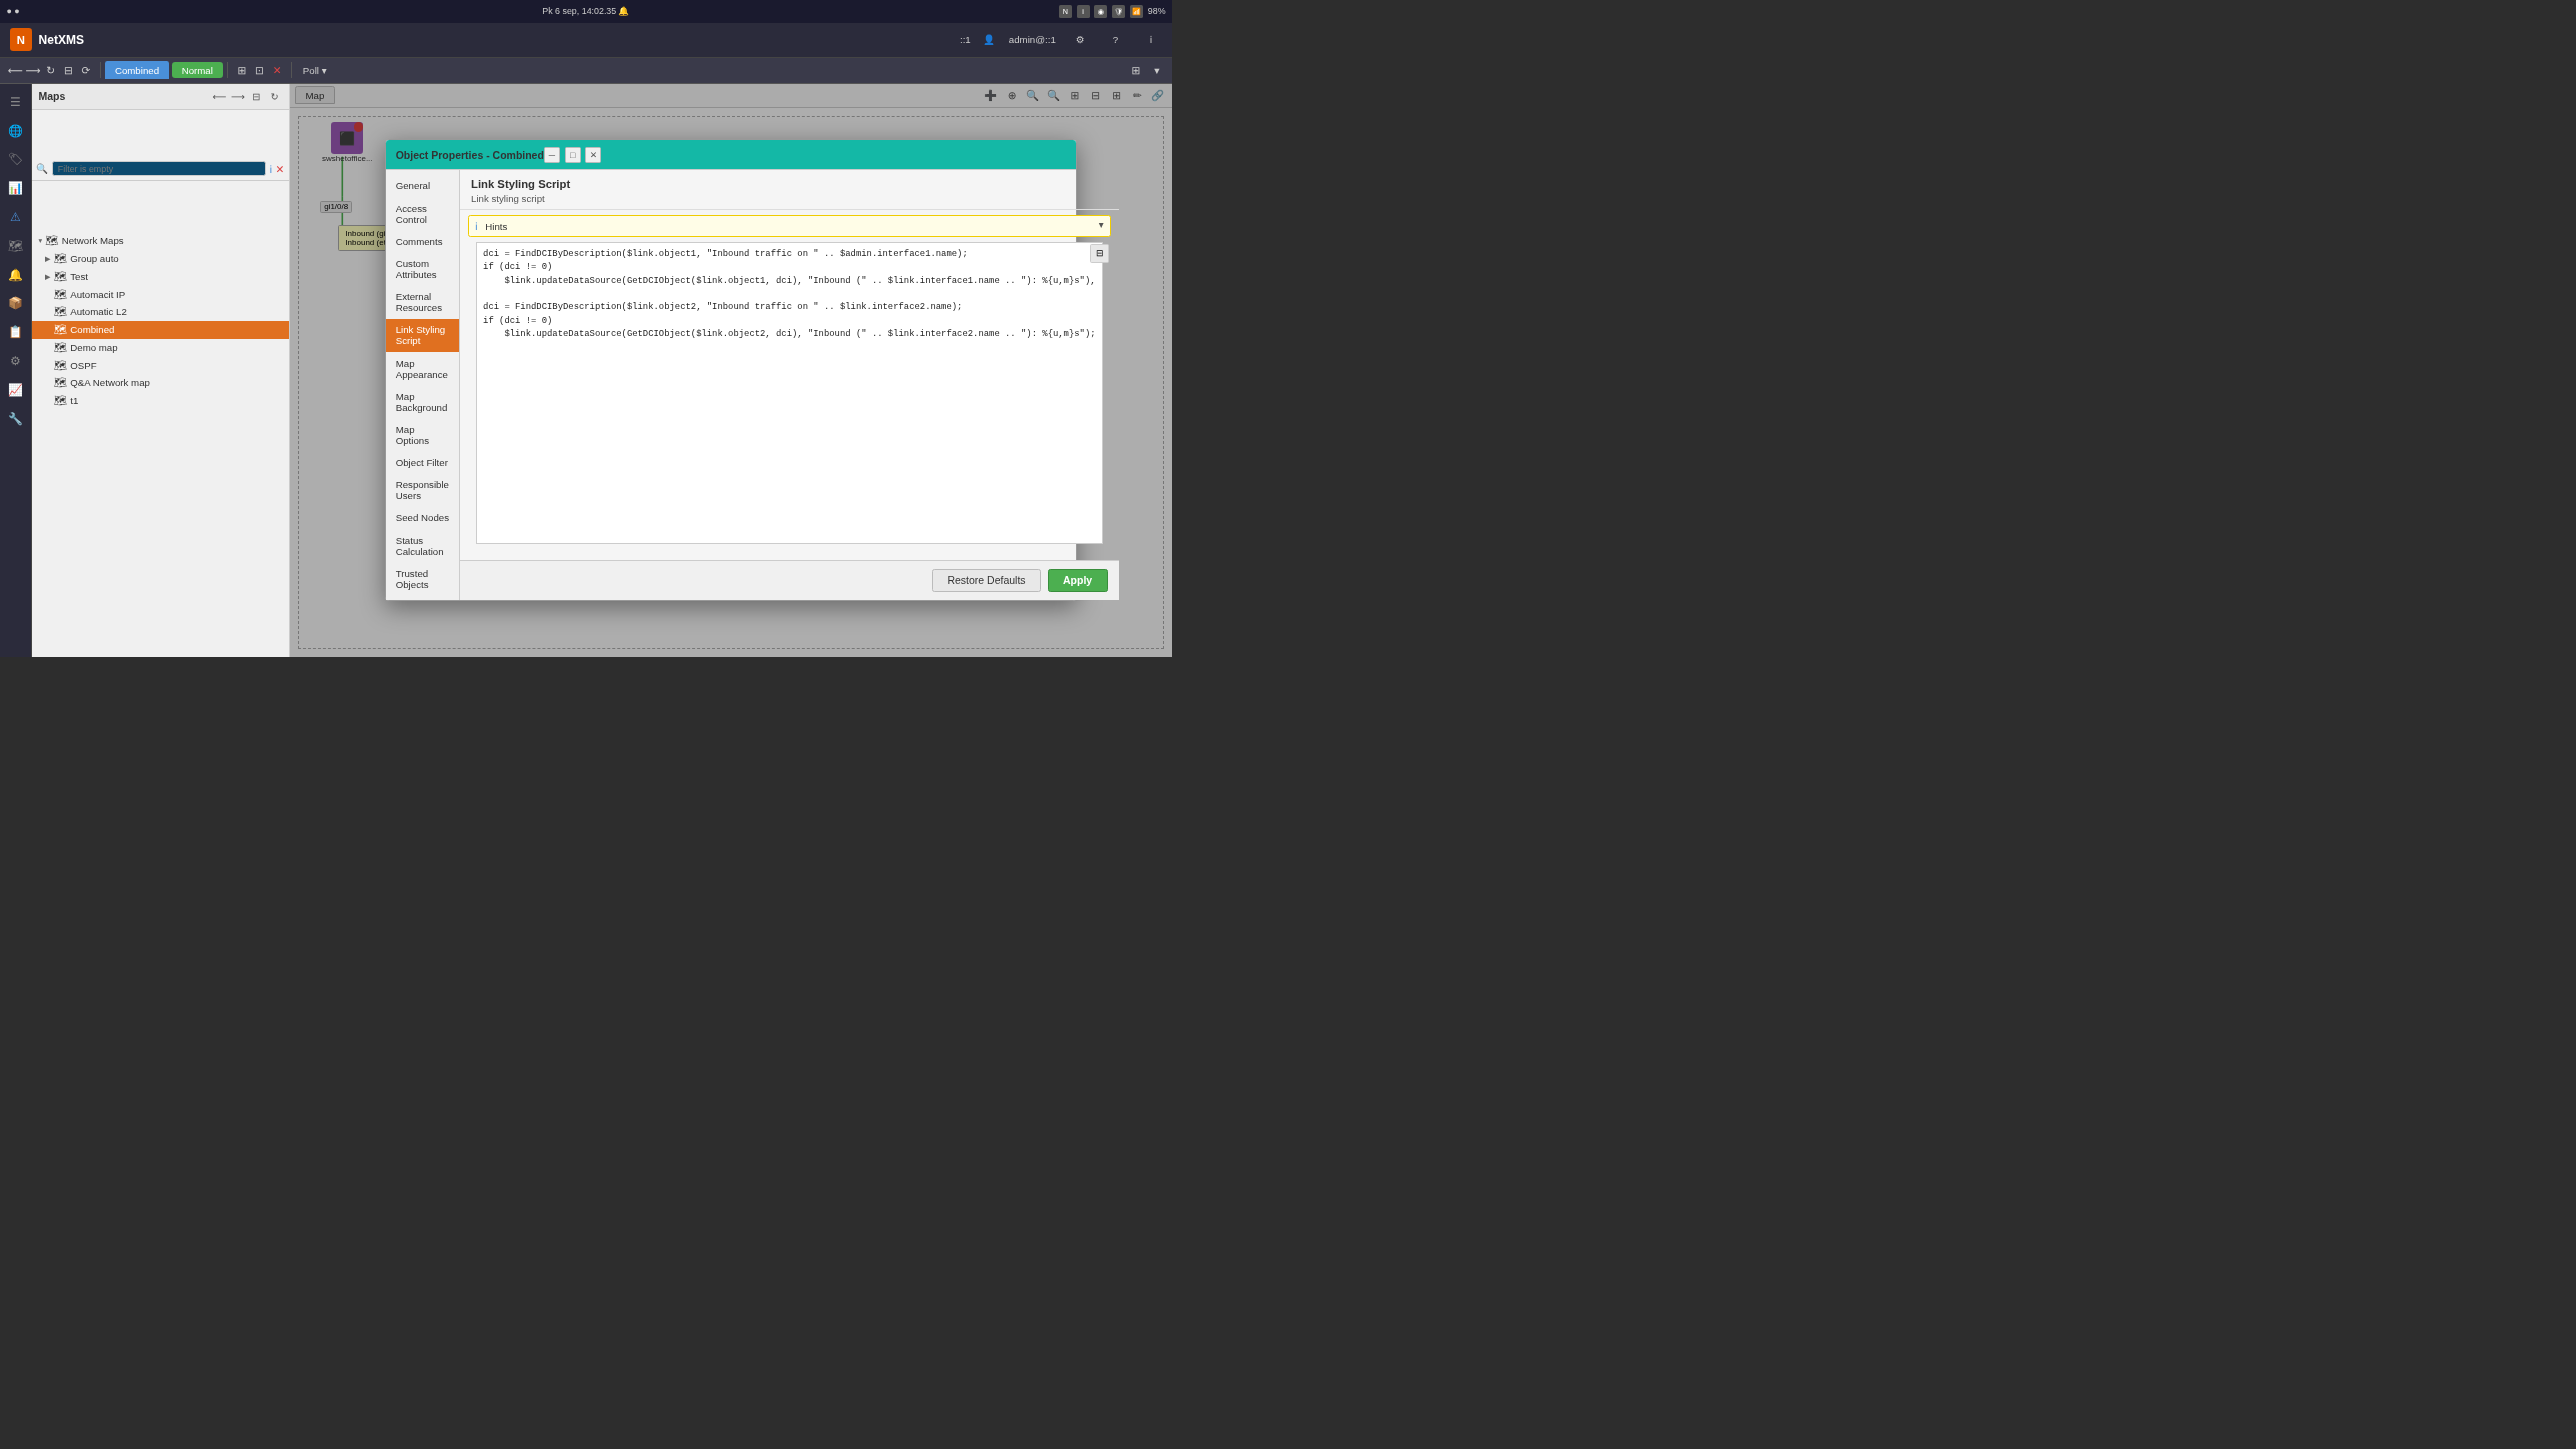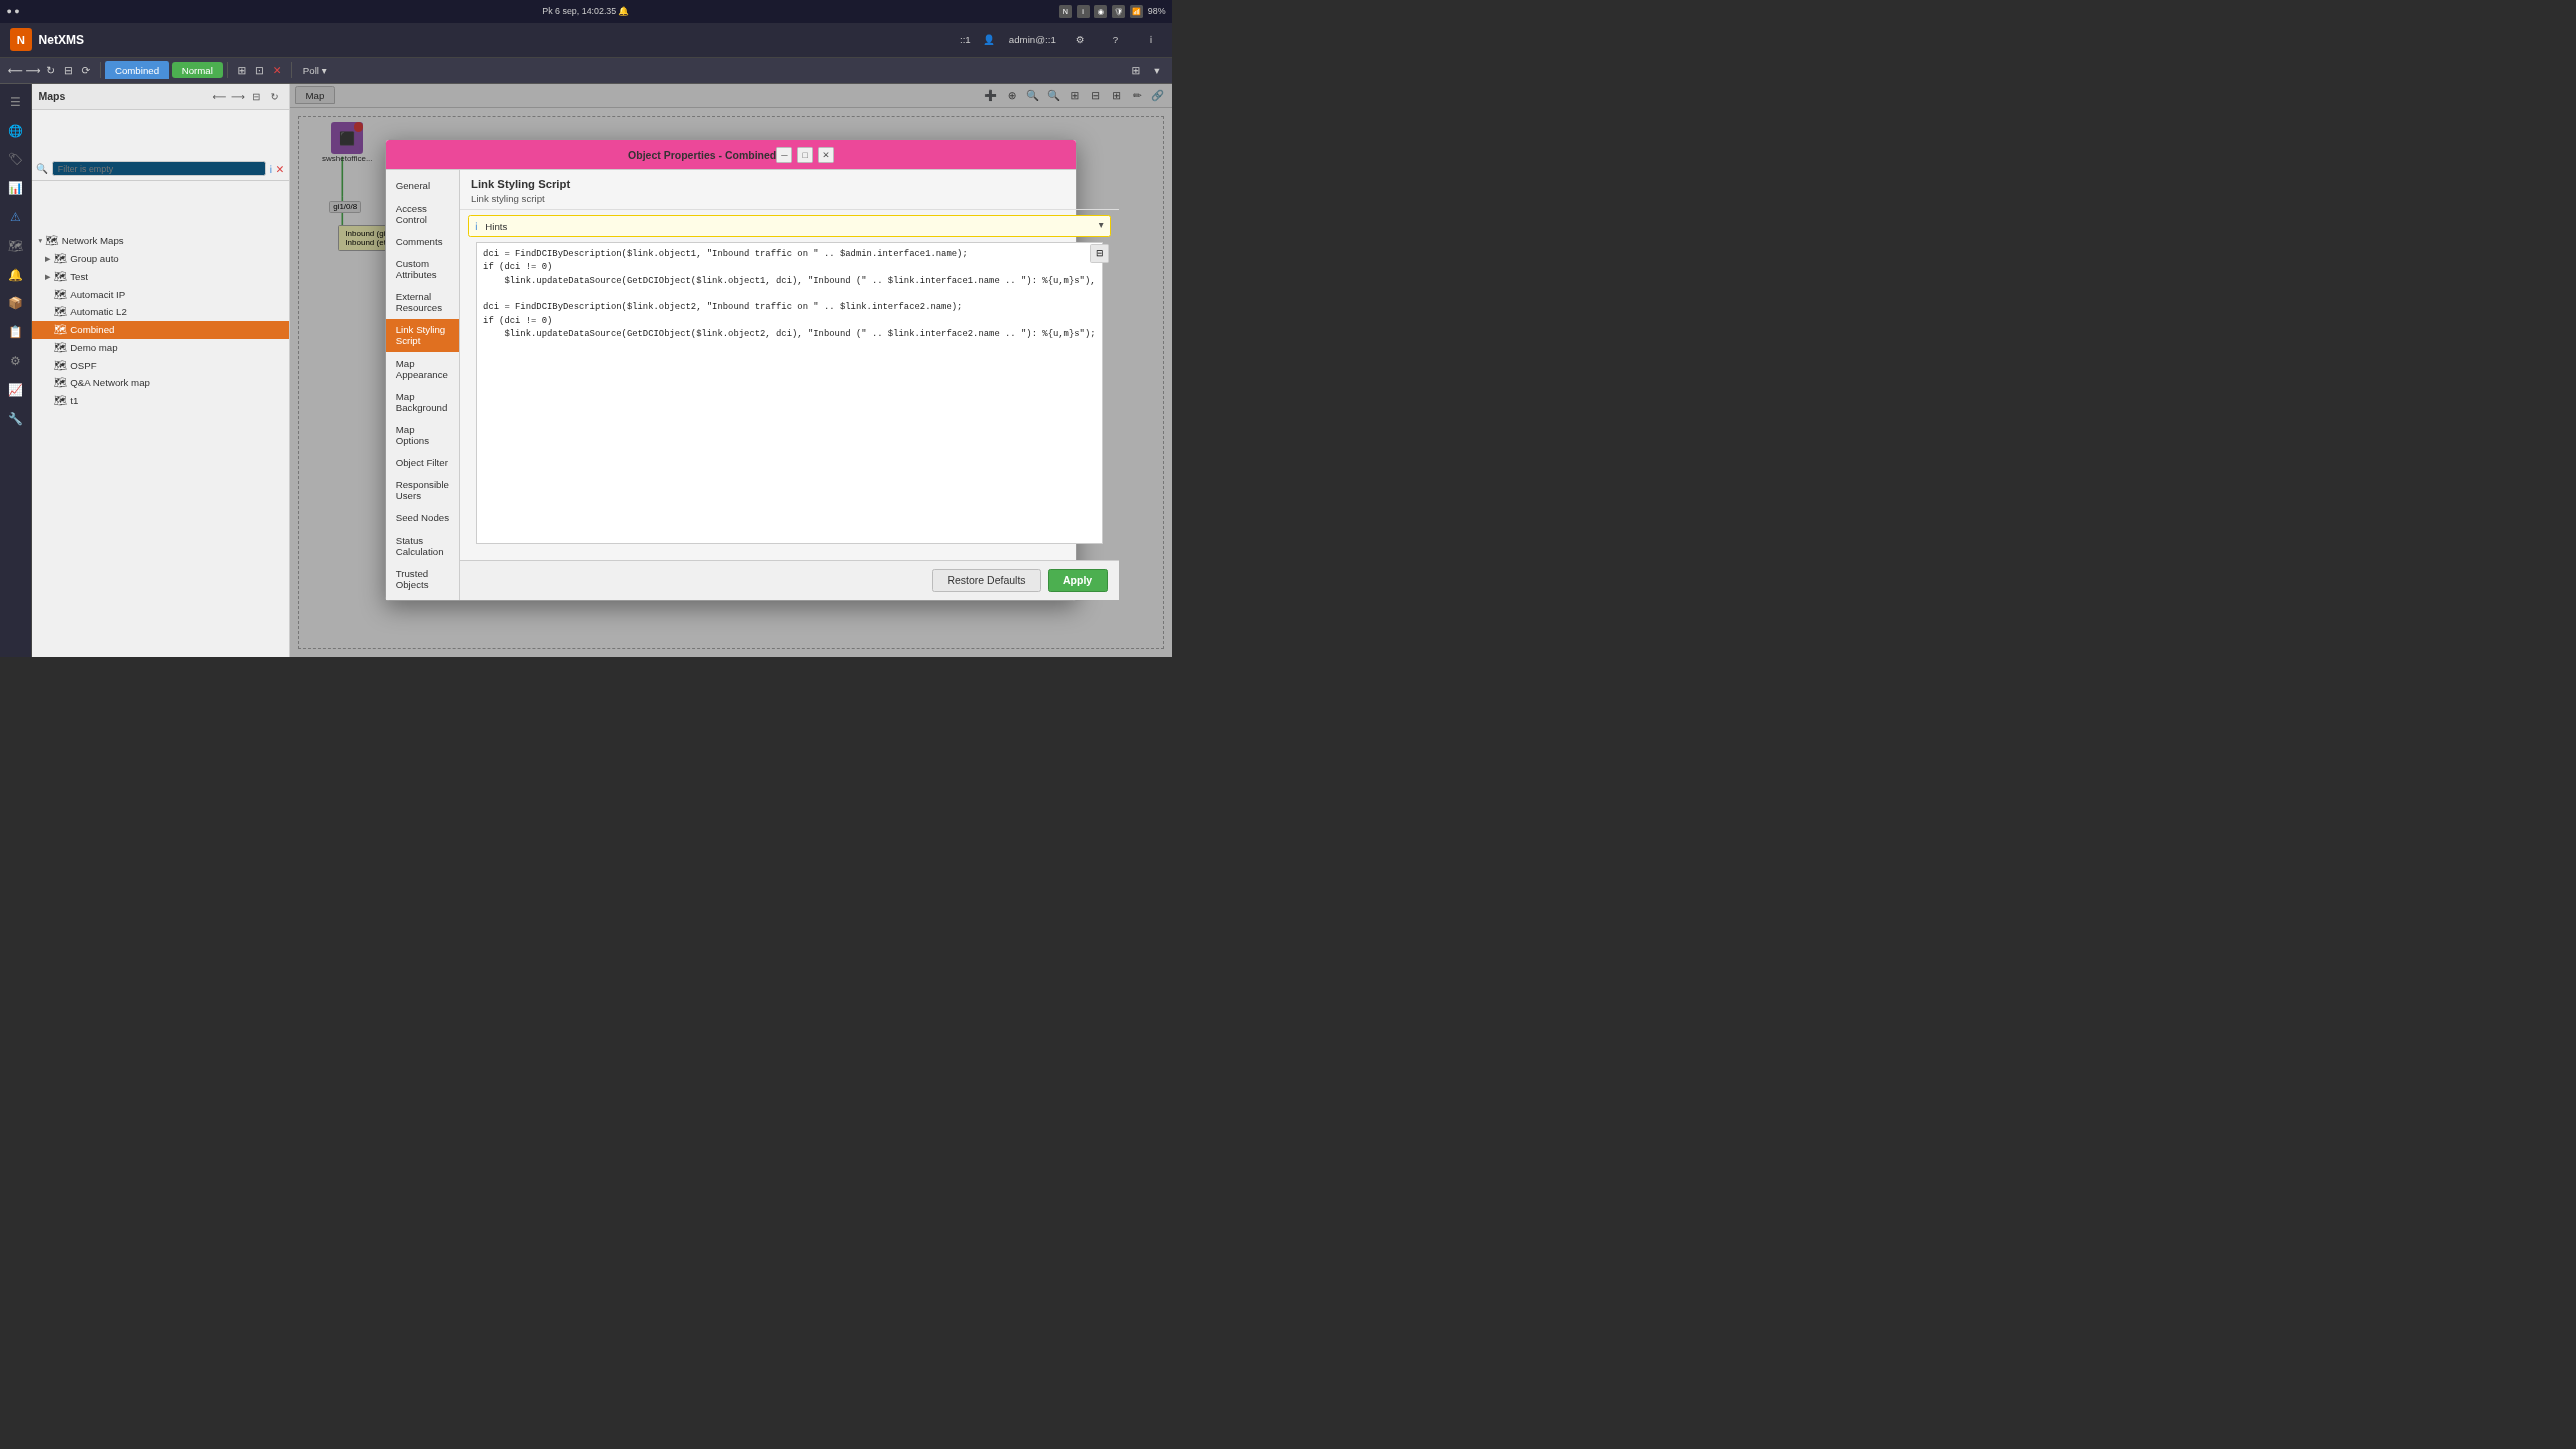--- a/index.html
+++ b/index.html
@@ -193,26 +193,26 @@
       background: #f5f5f5;
       border: 0.8px solid #999;
       border-radius: 3.2px;
       width: 692px;
       min-height: 386px;
       box-shadow: 0 6.4px 24px rgba(0,0,0,0.4);
       display: flex;
       flex-direction: column;
     }
     .dialog-titlebar {
-      background: #ec4899;
+      background: #14b8a6;
       border-bottom: 0.8px solid #ccc;
       padding: 6.4px 9.7px;
       display: flex;
       align-items: center;
-      justify-content: center;
+      justify-content: flex-start;
       border-radius: 3.2px 3.2px 0 0;
     }
     .dialog-title { font-weight: 600; font-size: 10.5px; color: #333; }
     .dialog-controls { display: flex; gap: 4.8px; }
     .dialog-ctrl-btn { width: 16px; height: 16px; display: flex; align-items: center; justify-content: center; color: #555; cursor: pointer; border: 0.8px solid #bbb; background: #f0f0f0; border-radius: 1.6px; font-size: 8.9px; }
     .dialog-body { display: flex; flex: 1; }
 
     
     .dialog-nav {
       width: 129px;
@@ -507,21 +507,21 @@
       </svg>
 
       <div class="map-node" style="left:32px;top:14.5px;">
         <div class="node-icon" style="background:#9b59b6;position:relative;">
           <span style="font-size:13px;color:#fff;">⬛</span>
           <div style="position:absolute;top:0;right:0;width:9.7px;height:9.7px;background:#e04040;border-radius:50%;"></div>
         </div>
         <div class="node-label">swshetoffice...</div>
       </div>
 
-      <div style="position:absolute;left:39px;top:93px;background:#e8e8e8;border:0.8px solid #bbb;padding:0.8px 3.2px;font-size:8px;border-radius:1.6px;">gi1/0/8</div>
+      <div style="position:absolute;left:30px;top:93px;background:#e8e8e8;border:0.8px solid #bbb;padding:0.8px 3.2px;font-size:8px;border-radius:1.6px;">gi1/0/8</div>
 
       <div class="tooltip-box" style="left:48px;top:117px;">
         <div>Inbound (gi1/0/8): 4.75kB/s</div>
         <div>Inbound (ether13): 2.83kB/s</div>
       </div>
     </div>
 
     <div class="dialog-overlay">
       <div class="dialog">
 

